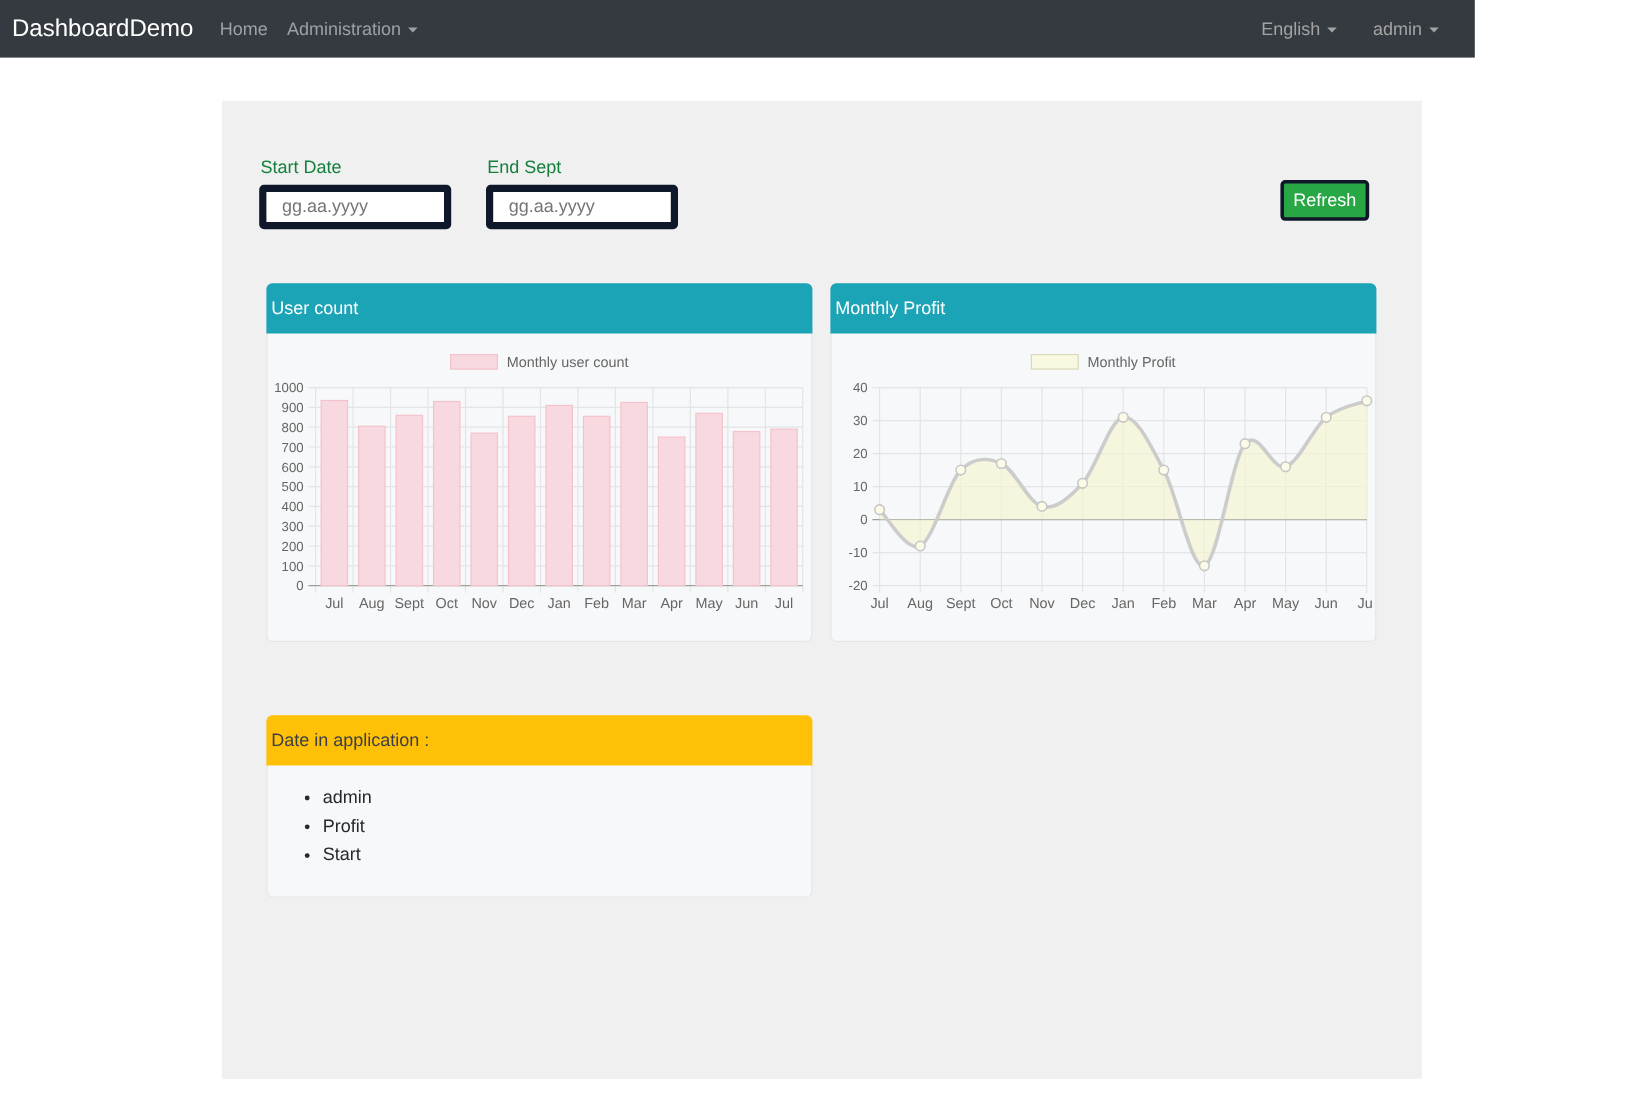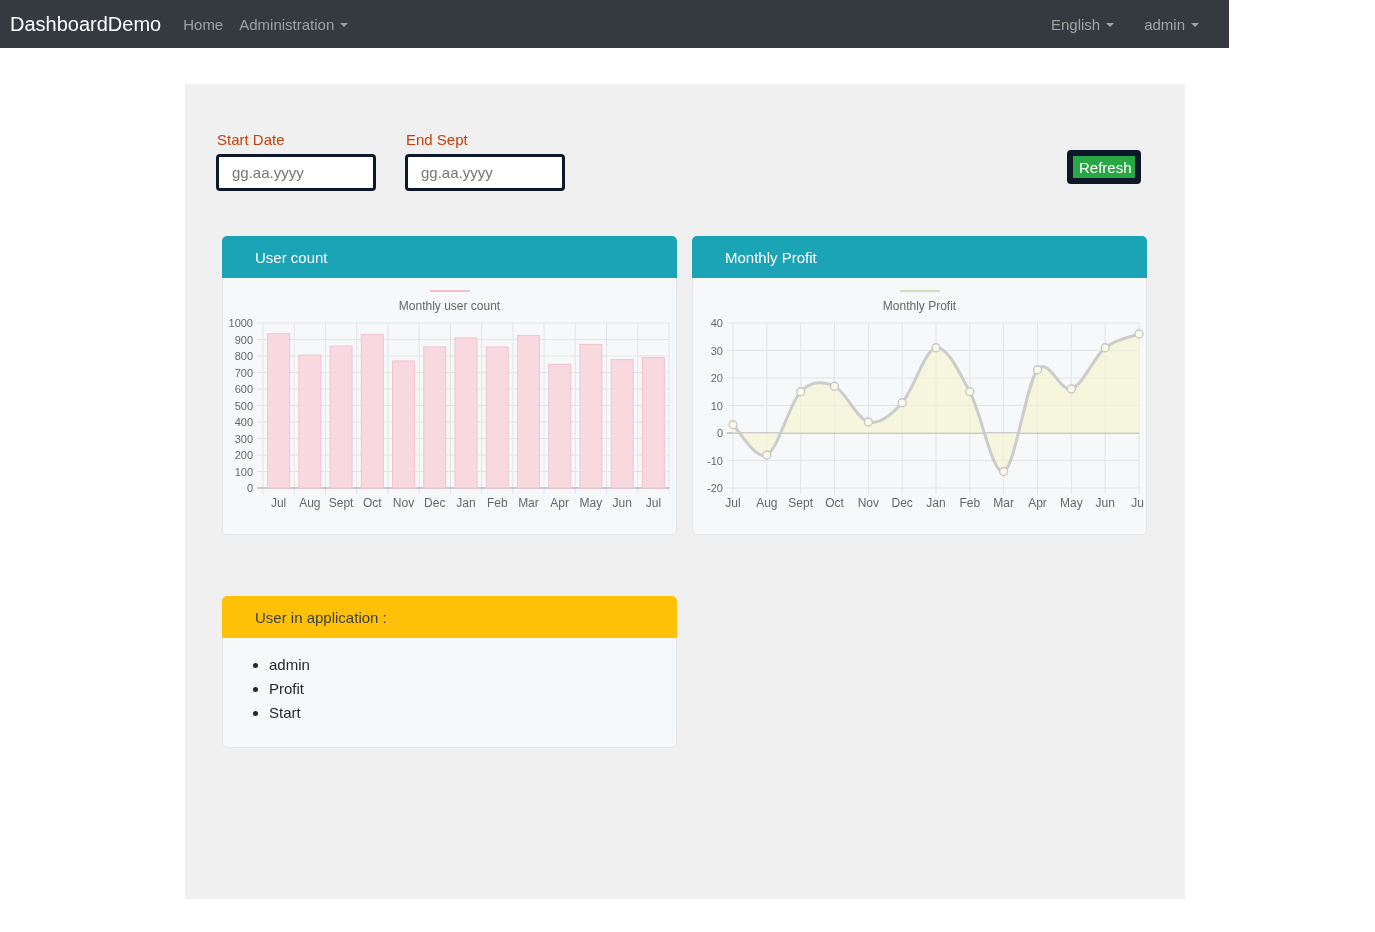--- a/index.html
+++ b/index.html
@@ -13,45 +13,45 @@
   .nav-left { display:flex; align-items:center; gap:16px;text-align:right; }
   .nav-link { font-size:15px; color:#9ba1a6; cursor:pointer; display:inline-flex; align-items:center; gap:6px; }
   .nav-right { margin-left:auto; display:flex; align-items:center; gap:30px; }
   .nav-link.light { color:#a3a3a3; }
   .caret { width:0; height:0; border-left:4px solid transparent; border-right:4px solid transparent;
            border-top:4px solid currentColor; display:inline-block; margin-top:2px; }
 
   
   .container { position:absolute; left:185px; top:84px; width:1000px; height:815px; background:#f0f0f0; }
 
-  .field-label { position:absolute; font-size:15px; color:#c2410c; }
+  .field-label { position:absolute; font-size:15px; color:#15803d; }
   #start-label { left:32px; top:47px; }
   #end-label   { left:221px; top:47px; }
-  input.date { position:absolute; width:160px; height:37px; border:3px solid #0f172a; border-radius:4px;
+  input.date { position:absolute; width:160px; height:37px; border:6px solid #0f172a; border-radius:4px;
                background:#fff; padding:0 13px; font-size:15px; color:#495057; outline:none;
                font-family:"Liberation Sans", sans-serif; }
   input.date::placeholder { color:#757575; }
   #start-input { left:31px; top:70px; }
   #end-input   { left:220px; top:70px; }
   .refresh-btn { position:absolute; left:882px; top:66px; width:74px; height:34px; background:#28a745;
-                 border:6px solid #0f172a; border-radius:4px; color:#fff; font-size:15px; cursor:pointer;
+                 border:3px solid #0f172a; border-radius:4px; color:#fff; font-size:15px; cursor:pointer;
                  font-family:"Liberation Sans", sans-serif; }
 
   
   .panel { position:absolute; width:455px; background:#f7f8fa; border:1px solid #e4e7e9; border-radius:5px; }
   #panel-user   { left:37px;  top:152px; height:299px; }
   #panel-profit { left:507px; top:152px; height:299px; }
   #panel-roles  { left:37px;  top:512px; height:152px; }
   .panel-header { height:42px; margin:-1px -1px 0 -1px; border-radius:5px 5px 0 0; display:flex;
-                  align-items:center; padding:0 33px; font-size:15px; }
+                  align-items:center; padding:0 4px; font-size:15px; }
   .panel-header.teal  { background:#1ba3b6; color:#ffffff; }
   .panel-header.amber { background:#ffc107; color:#3b3f44; }
   .panel-body { position:relative; }
 
-  .legend-row { display:flex; justify-content:center; align-items:center; gap:7px; margin-top:16px; height:15px;flex-direction:column; }
+  .legend-row { display:flex; justify-content:center; align-items:center; gap:7px; margin-top:16px; height:15px; }
   .legend-swatch { width:40px; height:13px; }
   .legend-label { font-size:12px; color:#666666; }
   svg.chart { display:block; margin:5px auto 0; }
 
   .roles-list { margin:18px 0 0 0; padding-left:46px; font-size:15px; color:#24292e; }
   .roles-list li { margin-bottom:7px; }
 </style>
 </head>
 <body>
 
@@ -228,21 +228,21 @@
             <circle cx="410.1666666666667" cy="33.75" r="4" fill="#fbfbe8" stroke="#c6c6c6" stroke-width="1.3"></circle>
             <text x="410.1666666666667" y="193" text-anchor="middle" fill="#666666" font-size="12" font-family="&quot;Liberation Sans&quot;,sans-serif">Jun</text>
             <circle cx="444" cy="20" r="4" fill="#fbfbe8" stroke="#c6c6c6" stroke-width="1.3"></circle>
             <text x="444" y="193" text-anchor="middle" fill="#666666" font-size="12" font-family="&quot;Liberation Sans&quot;,sans-serif">Jul</text>
           </svg>
       </div>
     </section>
 
     <section class="panel" id="panel-roles">
       <div class="panel-header amber">
-        <span>User in application :</span>
+        <span>Date in application :</span>
       </div>
       <div class="panel-body">
         <ul class="roles-list">
           <li>admin</li>
           <li>Profit</li>
           <li>Start</li>
         </ul>
       </div>
     </section>
 

